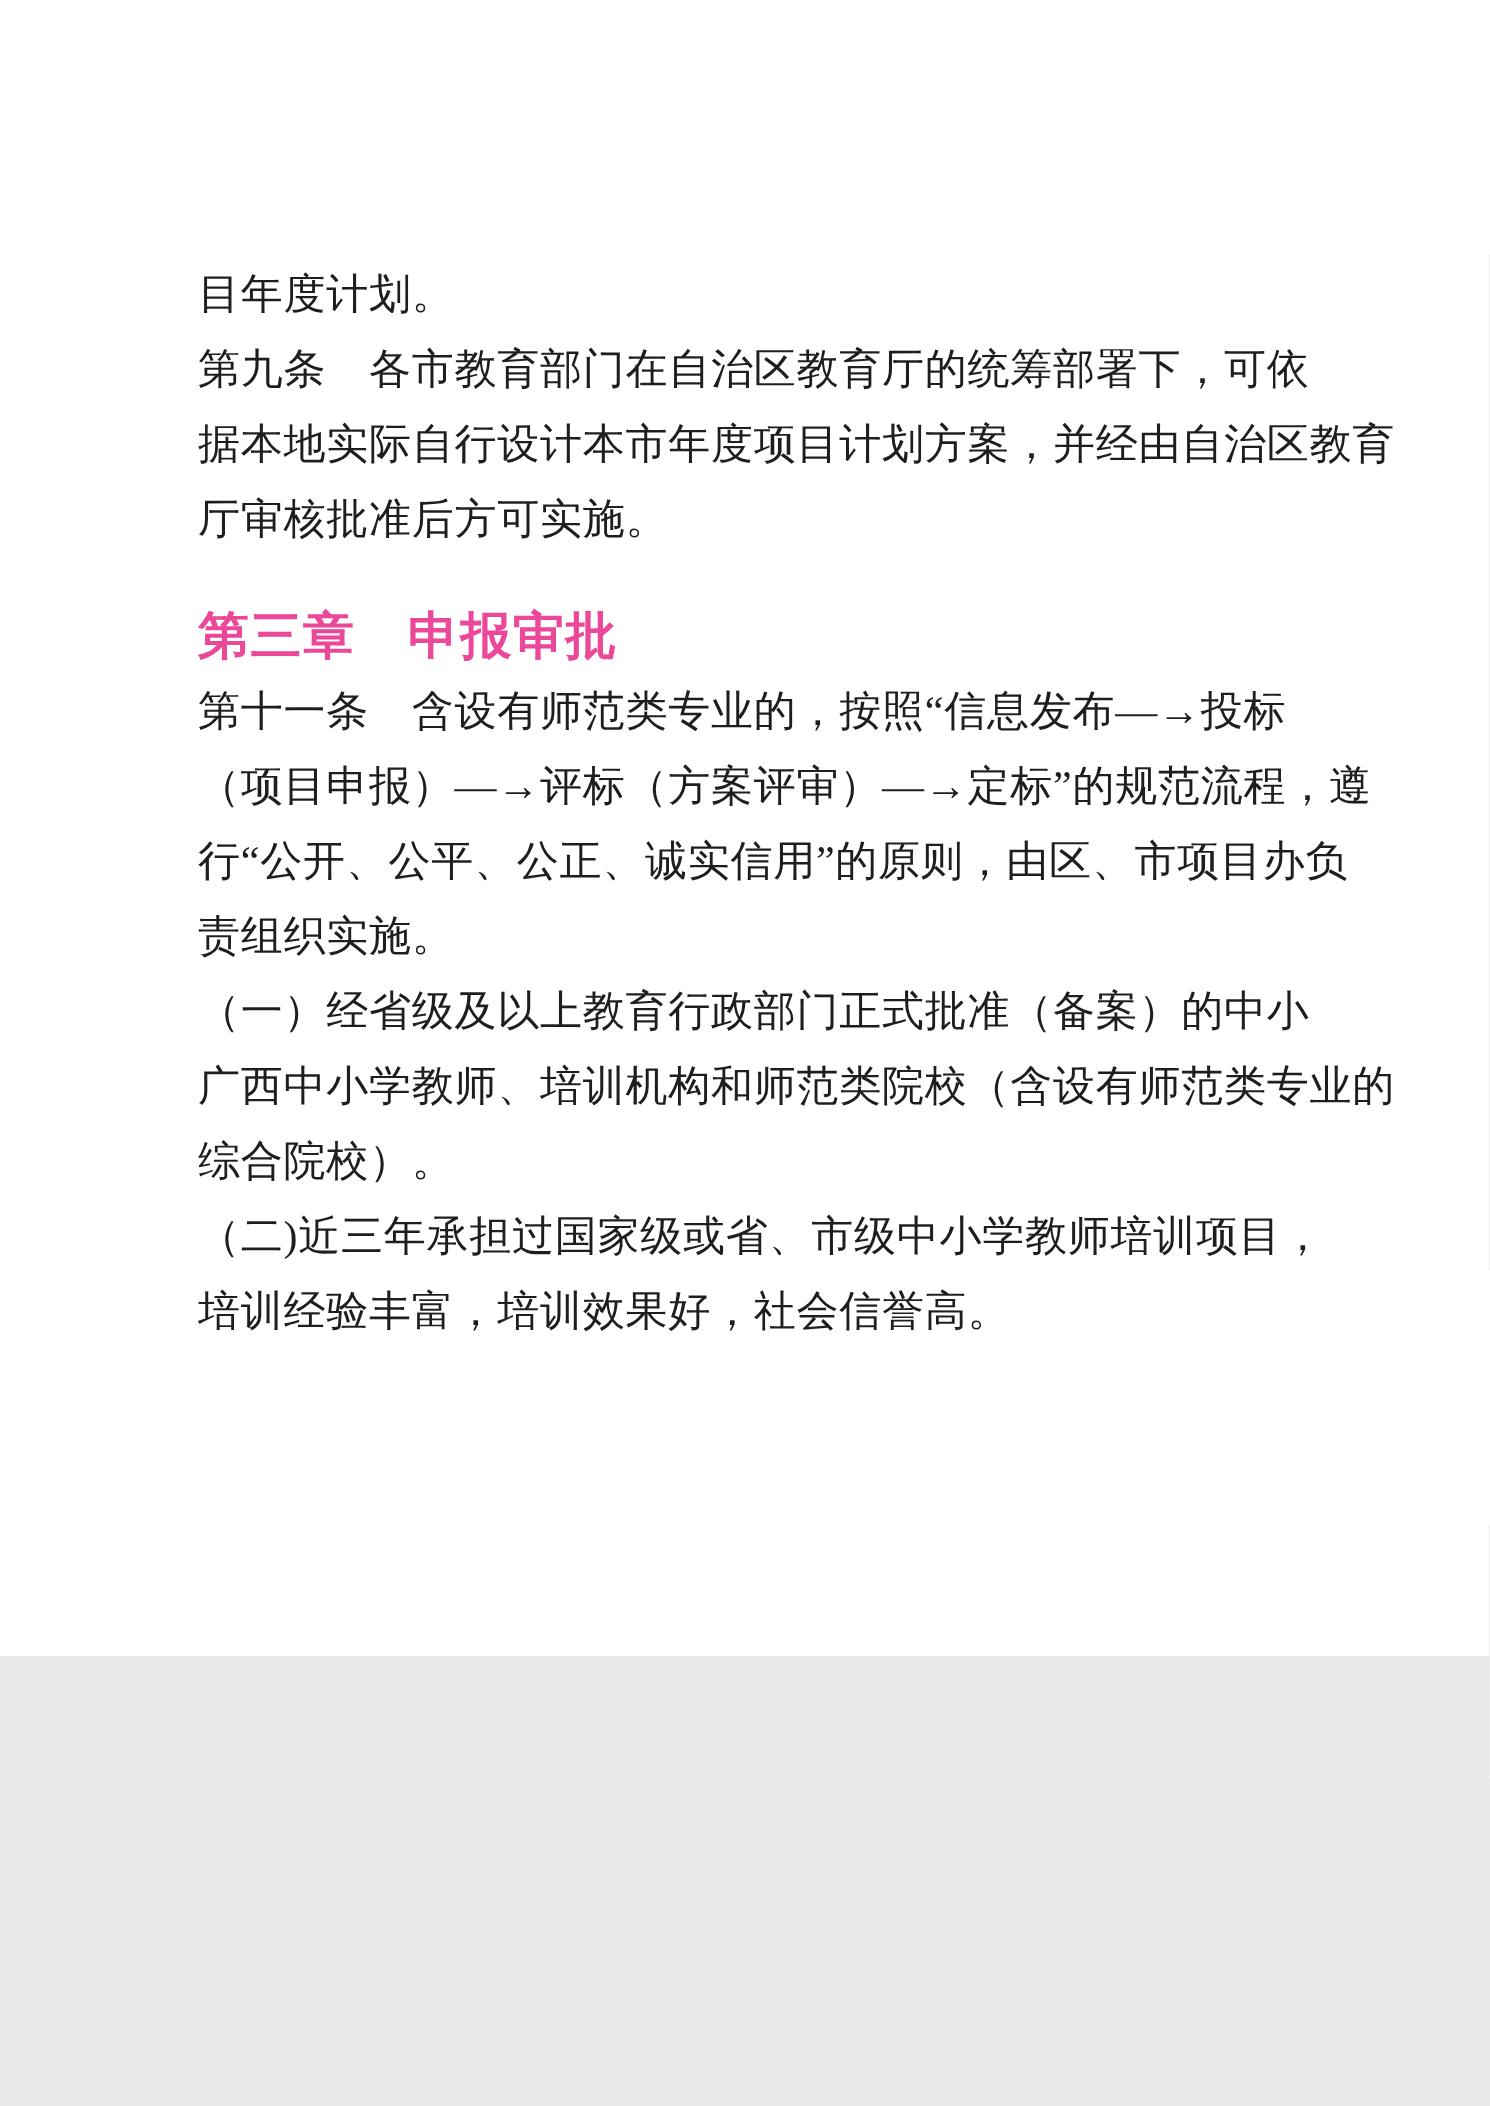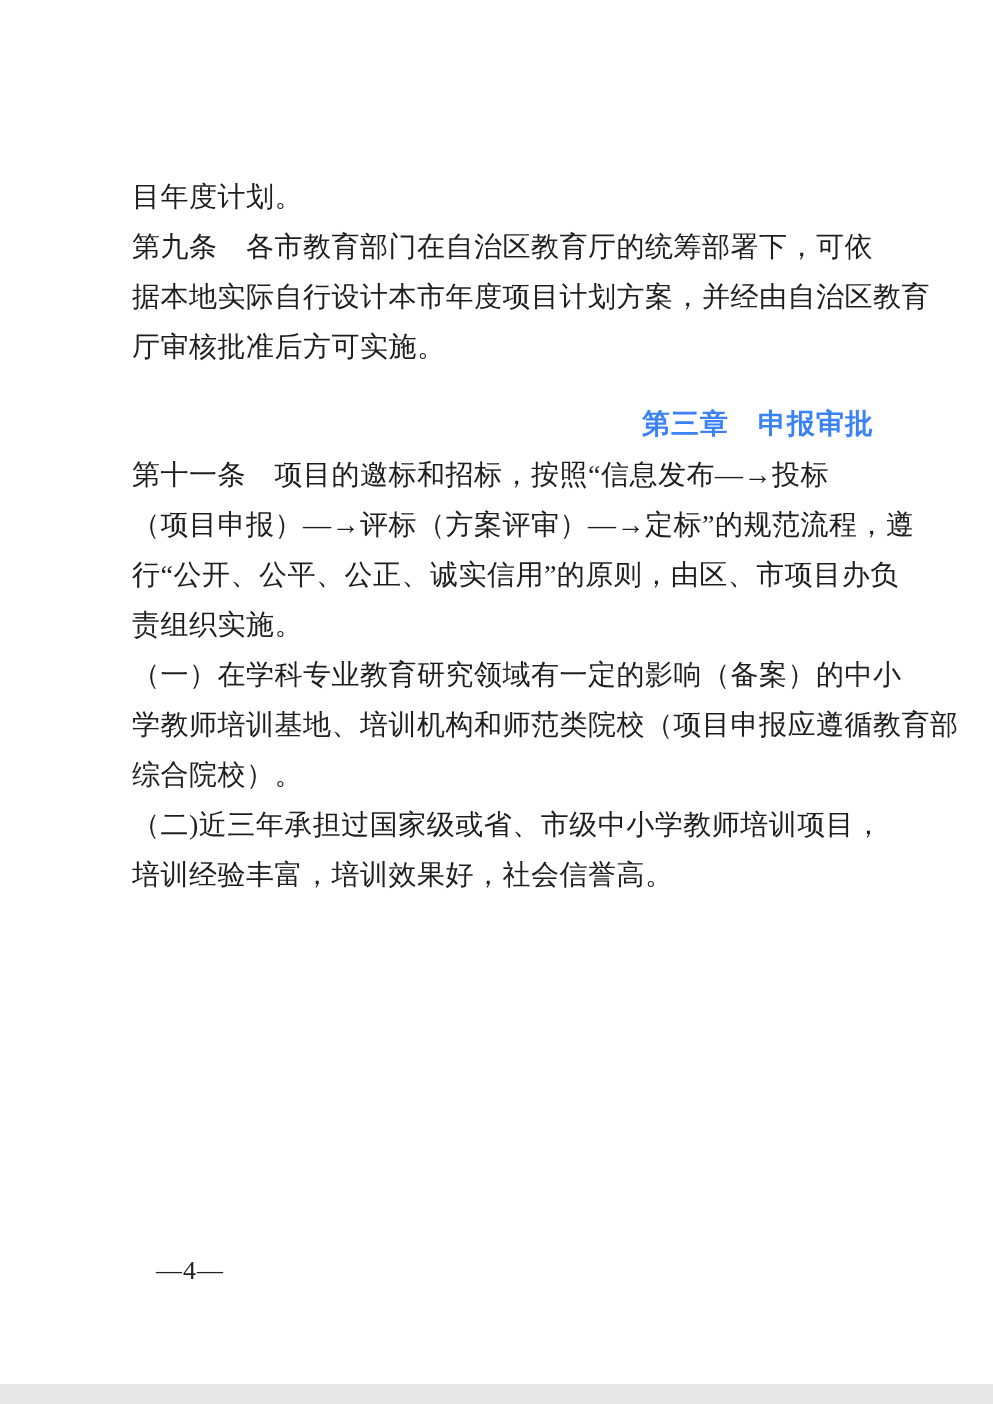--- a/index.html
+++ b/index.html
@@ -3,21 +3,21 @@
 <meta charset="utf-8">
 <style>
   html, body {
     margin: 0;
     padding: 0;
     background: #e8e8e8;
   }
   .page {
     position: relative;
     width: 993px;
-    height: 1384px;
+    height: 1104px;
     margin: 0 auto;
     background: #ffffff;
     overflow: hidden;
     font-family: "Liberation Serif", "DejaVu Serif", serif;
     color: #1e1e1e;
   }
   .content {
     position: absolute;
     top: 172px;
     left: 132px;
@@ -37,25 +37,25 @@
   }
   
   .fl {
     text-indent: 56px;
     margin-top: 32px;
   }
   .chapter-heading {
     margin: 26px 0 0 0;
     height: 52px;
     line-height: 52px;
-    text-align: right;
+    text-align: left;
     font-family: "Liberation Sans", "DejaVu Sans", sans-serif;
     font-weight: bold;
-    font-size: 28px;
-    color: #3b82f6;
+    font-size: 34px;
+    color: #ec4899;
     letter-spacing: 1px;
   }
   .page-number {
     position: absolute;
     left: 156px;
     top: 1254px;
     font-size: 26px;
     line-height: 34px;
     color: #222222;
     letter-spacing: 1px;
@@ -75,30 +75,30 @@
     <p class="para">
       <span class="line fl">第九条　各市教育部门在自治区教育厅的统筹部署下，可依</span>
       <span class="line">据本地实际自行设计本市年度项目计划方案，并经由自治区教育</span>
       <span class="line">厅审核批准后方可实施。</span>
     </p>
 
     <h2 class="chapter-heading">第三章　申报审批</h2>
 
 
     <p class="para">
-      <span class="line fl">第十一条　项目的邀标和招标，按照“信息发布—→投标</span>
+      <span class="line fl">第十一条　含设有师范类专业的，按照“信息发布—→投标</span>
       <span class="line">（项目申报）—→评标（方案评审）—→定标”的规范流程，遵</span>
       <span class="line">行“公开、公平、公正、诚实信用”的原则，由区、市项目办负</span>
       <span class="line">责组织实施。</span>
     </p>
 
 
     <p class="para">
-      <span class="line fl">（一）在学科专业教育研究领域有一定的影响（备案）的中小</span>
-      <span class="line">学教师培训基地、培训机构和师范类院校（项目申报应遵循教育部</span>
+      <span class="line fl">（一）经省级及以上教育行政部门正式批准（备案）的中小</span>
+      <span class="line">广西中小学教师、培训机构和师范类院校（含设有师范类专业的</span>
       <span class="line">综合院校）。</span>
     </p>
 
     <p class="para">
       <span class="line fl">（二)近三年承担过国家级或省、市级中小学教师培训项目，</span>
       <span class="line">培训经验丰富，培训效果好，社会信誉高。</span>
     </p>
 
 
   </main>

